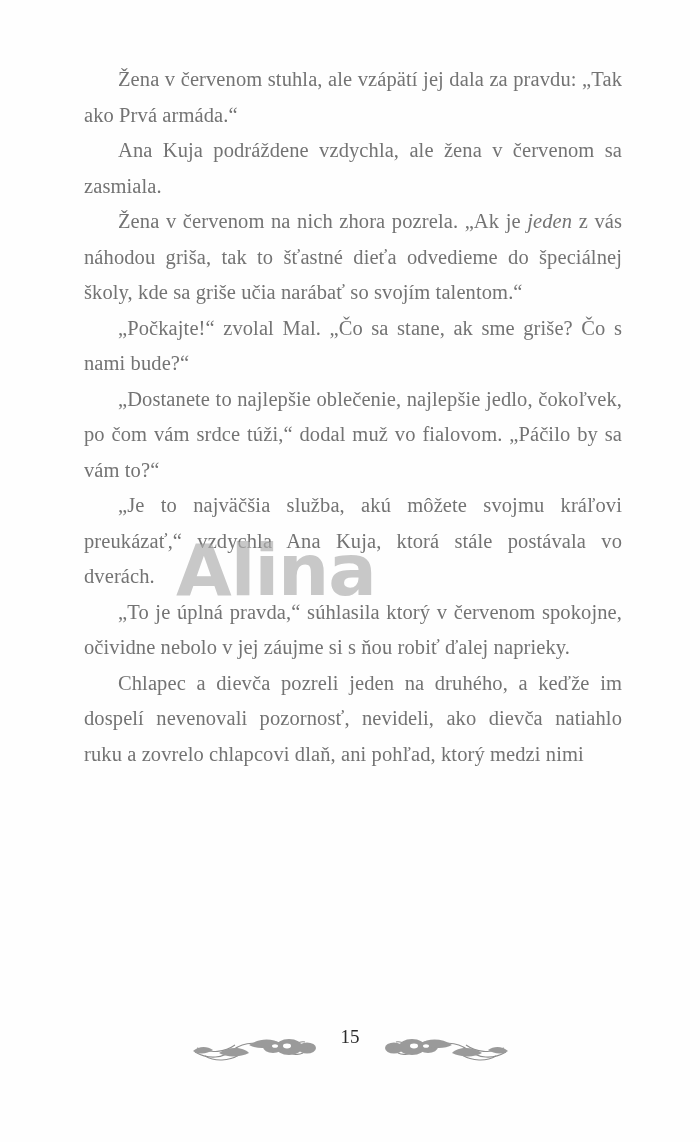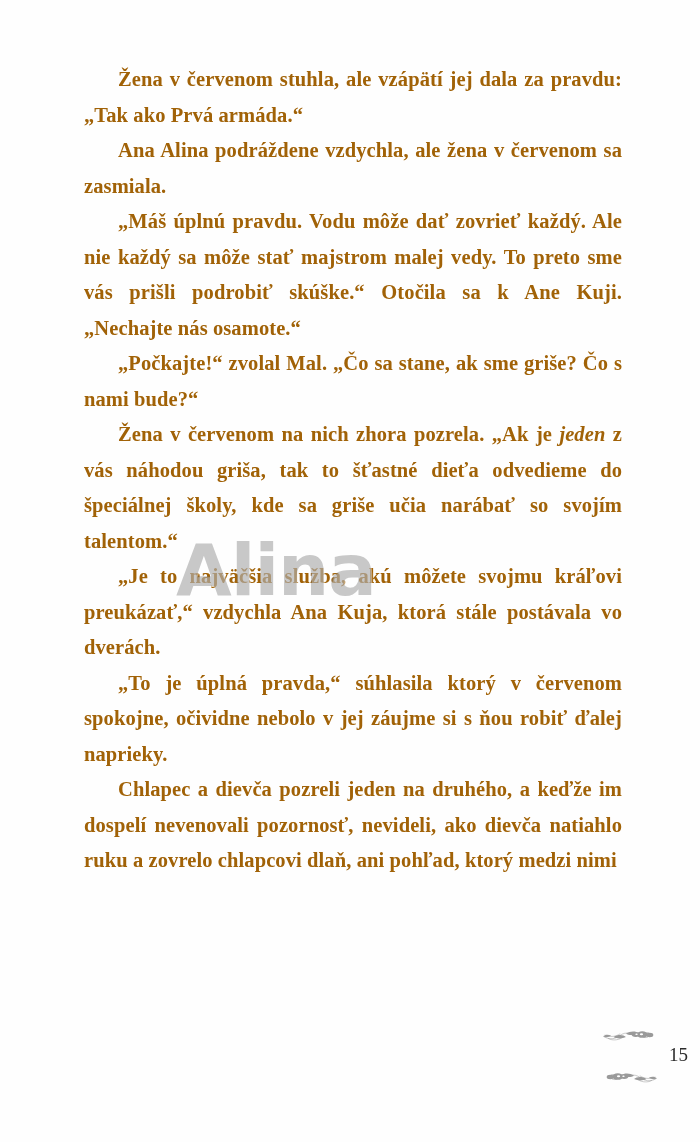--- a/index.html
+++ b/index.html
@@ -31,23 +31,22 @@
     top: 62px;
     width: 538px;
   }
 
   p.para {
     margin: 0;
     font-size: 20.5px;
     line-height: 35.5px;
     text-indent: 34px;
     text-align: justify;
-    color: #a16207;
+    color: #737373;
     letter-spacing: 0.1px;
-    font-weight: bold;
   }
 
   p.para em {
     font-style: italic;
   }
 
   
   #watermark {
     position: absolute;
     left: 176px;
@@ -66,23 +65,22 @@
   }
 
   
   #footer {
     position: absolute;
     left: 0;
     top: 1026px;
     width: 700px;
     height: 60px;
     display: flex;
-    align-items: flex-end;
+    align-items: flex-start;
     justify-content: center;
-    flex-direction: column;
   }
 
   #footer .orn {
     display: block;
   }
 
   #footer .page-number {
     font-family: "Liberation Serif", serif;
     font-size: 19px;
     color: #2b2b2b;
@@ -90,24 +88,24 @@
     padding-bottom: 2px;
   }
 </style>
 </head>
 <body>
 
 <div id="page">
 
   <div id="text-column">
     <p class="para">Žena v červenom stuhla, ale vzápätí jej dala za pravdu: „Tak ako Prvá armáda.“</p>
-    <p class="para">Ana Alina podráždene vzdychla, ale žena v červenom sa zasmiala.</p>
-    <p class="para">„Máš úplnú pravdu. Vodu môže dať zovrieť každý. Ale nie každý sa môže stať majstrom malej vedy. To preto sme vás prišli podrobiť skúške.“ Otočila sa k Ane Kuji. „Nechajte nás osamote.“</p>
+    <p class="para">Ana Kuja podráždene vzdychla, ale žena v červenom sa zasmiala.</p>
+    <p class="para">Žena v červenom na nich zhora pozrela. „Ak je <em>jeden</em> z vás náhodou griša, tak to šťastné dieťa odvedieme do špeciálnej školy, kde sa griše učia narábať so svojím talentom.“</p>
     <p class="para">„Počkajte!“ zvolal Mal. „Čo sa stane, ak sme griše? Čo s nami bude?“</p>
-    <p class="para">Žena v červenom na nich zhora pozrela. „Ak je <em>jeden</em> z vás náhodou griša, tak to šťastné dieťa odvedieme do špeciálnej školy, kde sa griše učia narábať so svojím talentom.“</p>
+    <p class="para">„Dostanete to najlepšie oblečenie, najlepšie jedlo, čokoľvek, po čom vám srdce túži,“ dodal muž vo fialovom. „Páčilo by sa vám to?“</p>
     <p class="para">„Je to najväčšia služba, akú môžete svojmu kráľovi preukázať,“ vzdychla Ana Kuja, ktorá stále postávala vo dverách.</p>
     <p class="para">„To je úplná pravda,“ súhlasila ktorý v červenom spokojne, očividne nebolo v jej záujme si s ňou robiť ďalej naprieky.</p>
     <p class="para">Chlapec a dievča pozreli jeden na druhého, a keďže im dospelí nevenovali pozornosť, nevideli, ako dievča natiahlo ruku a zovrelo chlapcovi dlaň, ani pohľad, ktorý medzi nimi</p>
   </div>
 
   <div id="watermark">Alina</div>
 
   <div id="footer">
 
     <svg class="orn" width="140" height="44" viewBox="0 0 140 44">

